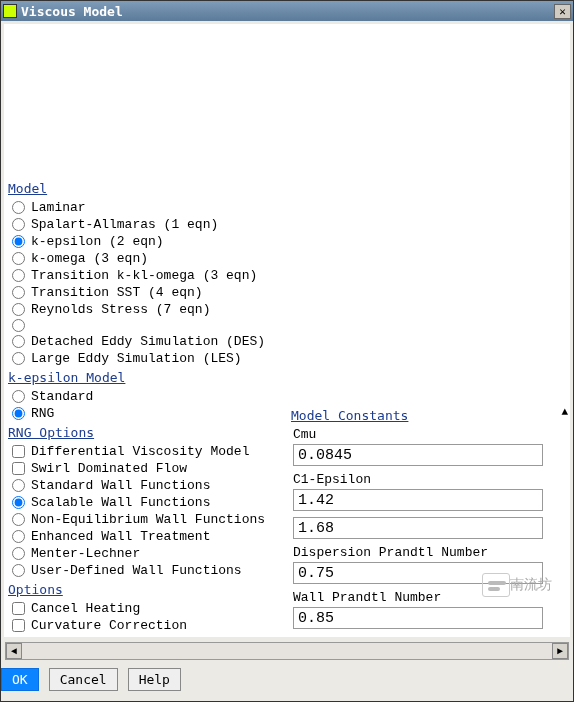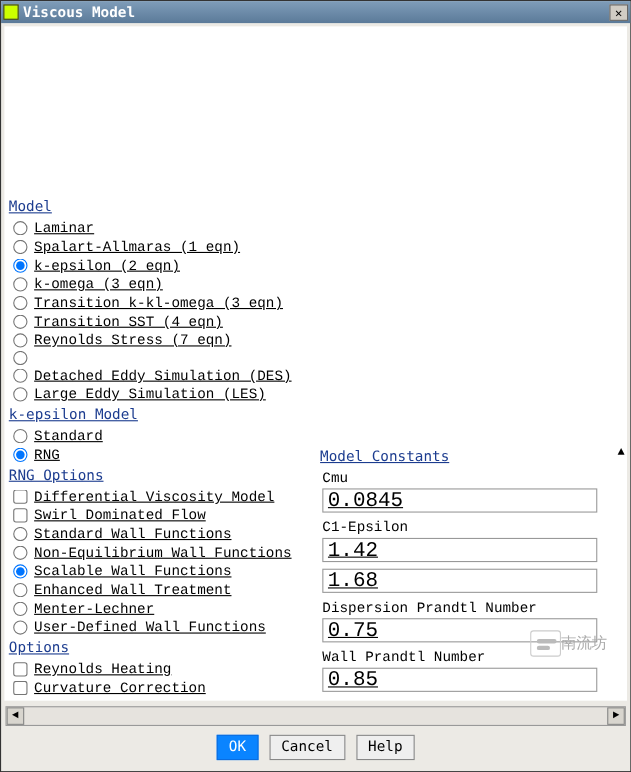--- a/index.html
+++ b/index.html
@@ -6,30 +6,30 @@
 body { margin: 0; font-family: "SimSun","NSimSun","Courier New",monospace; font-size: 13px; background: #fff; }
 .window { width: 574px; height: 702px; border: 1px solid #333; background: #eceae5; display: flex; flex-direction: column; }
 .titlebar { height: 20px; background: linear-gradient(#7f9db9,#5b7a99); color: #fff; display: flex; align-items: center; padding: 0 2px; font-family: "SimSun",monospace; font-size: 13px; font-weight: bold; }
 .titlebar .icon { width: 14px; height: 14px; background: #ccff00; border: 1px solid #333; margin-right: 4px; }
 .titlebar .spacer { flex: 1; }
 .closebtn { width: 17px; height: 15px; background: #d0ccc4; border: 1px solid #666; color: #000; font-size: 11px; display: flex; align-items: center; justify-content: center; cursor: pointer; }
 .content { flex: 1; background: #fff; margin: 3px; padding: 2px; display: flex; gap: 4px; overflow: hidden; align-items: flex-end; }
 .col { flex: 1; overflow-y: auto; }
 .col-right { position: relative; }
 .group-title { color: #1c3c8f; text-decoration: underline; margin: 4px 2px 4px 2px; font-family: "SimSun",monospace; }
-.radio-row, .check-row { display: flex; align-items: center; margin: 2px 4px; font-family: "Courier New","SimSun",monospace; text-decoration: underline; }
+.radio-row, .check-row { display: flex; align-items: center; margin: 2px 4px; font-family: "Courier New","SimSun",monospace; }
 .radio-row input, .check-row input { margin: 0 6px 0 2px; }
 .field-label { margin: 4px 4px 2px 4px; color: #000; font-family: Liberation Mono, monospace; }
 .field-input { width: 250px; margin: 0 4px 6px 4px; }
-.field-input input { width: 100%; border: 1px solid #999; padding: 3px 4px; font-family: "Courier New",monospace; font-size: 19px; height: 22px; background: #fff; text-decoration: underline; }
+.field-input input { width: 100%; border: 1px solid #999; padding: 3px 4px; font-family: "Courier New",monospace; font-size: 15px; height: 22px; background: #fff; }
 .right-arrow { position: absolute; top: 2px; right: 0; font-size: 11px; color: #000; }
 .hscroll { height: 18px; background: #e6e3de; border: 1px solid #999; margin: 2px 4px; position: relative; }
 .hscroll .larr, .hscroll .rarr { position: absolute; top: 0; width: 16px; height: 100%; background: #d8d5ce; border: 1px solid #888; display:flex; align-items:center; justify-content:center; font-size:10px; }
 .hscroll .larr { left: 0; } .hscroll .rarr { right: 0; }
-.buttons { display: flex; justify-content: center; gap: 10px; padding: 6px 0 10px 0; }
+.buttons { display: flex; justify-content: flex-start; gap: 10px; padding: 6px 0 10px 0; }
 .btn { padding: 3px 10px; border: 1px solid #888; background: #efefef; font-family: "SimSun",monospace; font-size: 13px; cursor: pointer; }
 .btn.primary { background: #0a84ff; color: #fff; border-color: #0a6de0; }
 .watermark { position: absolute; bottom: 40px; right: 18px; color: #aaa; font-family: Arial,sans-serif; font-size: 14px; display:flex; align-items:center; gap:0; pointer-events:none;}
 .watermark .wm-icon { width:28px; height:24px; border:1px solid #ccc; border-radius:3px; position:relative; }
 .watermark .wm-icon::before { content:""; position:absolute; width:18px; height:4px; background:#bbb; top:7px; left:5px; border-radius:2px; }
 .watermark .wm-icon::after { content:""; position:absolute; width:12px; height:4px; background:#bbb; top:13px; left:5px; border-radius:2px; }
 </style>
 </head>
 <body>
 
@@ -104,44 +104,44 @@
       <label class="check-row">
           <input type="checkbox" style="">
           <span>Swirl Dominated Flow</span>
         </label>
 
       <label class="radio-row">
           <input type="radio" name="nw" style="">
           <span>Standard Wall Functions</span>
         </label>
       <label class="radio-row">
+          <input type="radio" name="nw" checked="" style="">
+          <span>Scalable Wall Functions</span>
+        </label>
+      <label class="radio-row">
           <input type="radio" name="nw" style="">
           <span>Non-Equilibrium Wall Functions</span>
-        </label>
-      <label class="radio-row">
-          <input type="radio" name="nw" checked="" style="">
-          <span>Scalable Wall Functions</span>
         </label>
       <label class="radio-row">
           <input type="radio" name="nw" style="">
           <span>Enhanced Wall Treatment</span>
         </label>
       <label class="radio-row">
           <input type="radio" name="nw" style="">
           <span>Menter-Lechner</span>
         </label>
       <label class="radio-row">
           <input type="radio" name="nw" style="">
           <span>User-Defined Wall Functions</span>
         </label>
 
       <div class="group-title">Options</div>
       <label class="check-row">
           <input type="checkbox" style="">
-          <span>Reynolds Heating</span>
+          <span>Cancel Heating</span>
         </label>
       <label class="check-row">
           <input type="checkbox" style="">
           <span>Curvature Correction</span>
         </label>
     </div>
 
     <div class="col col-right">
       <div class="right-arrow">▲</div>
       <div class="group-title">Model Constants</div>

